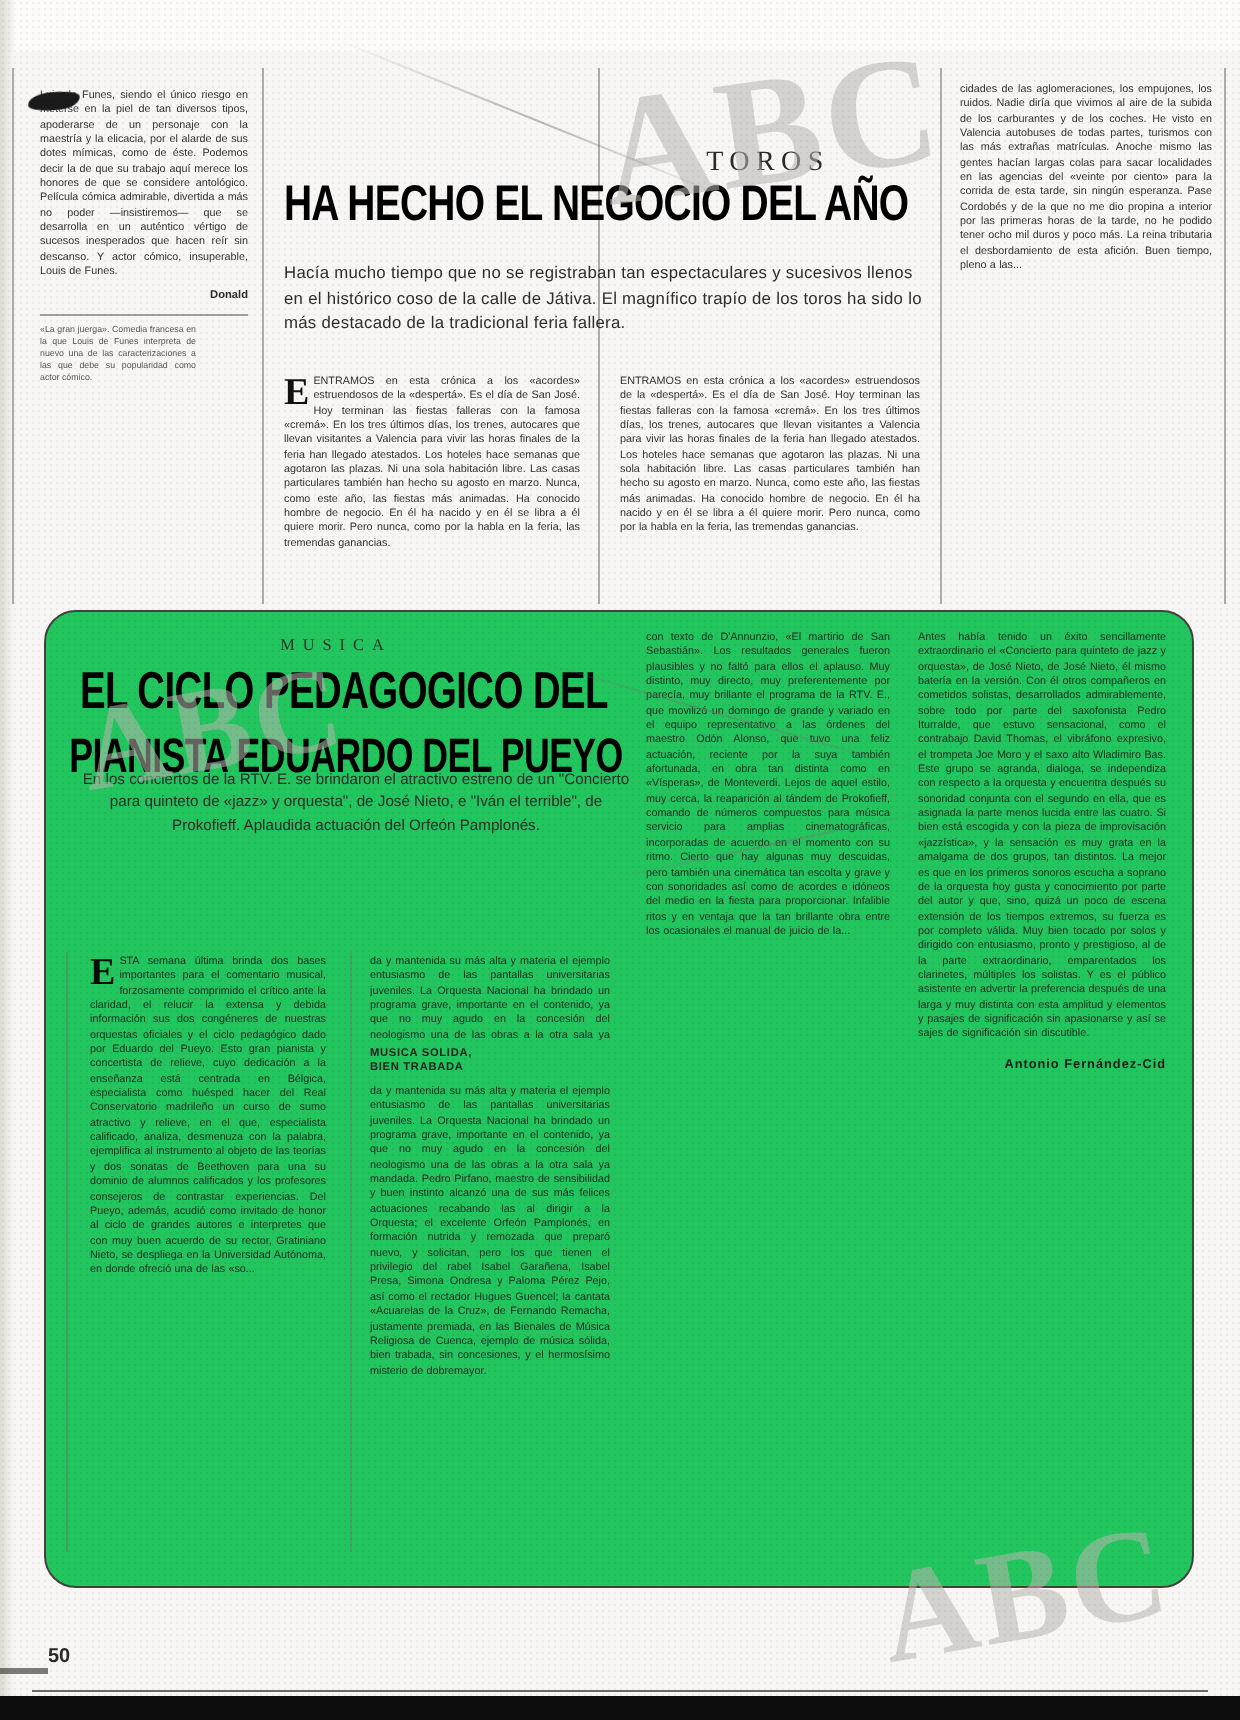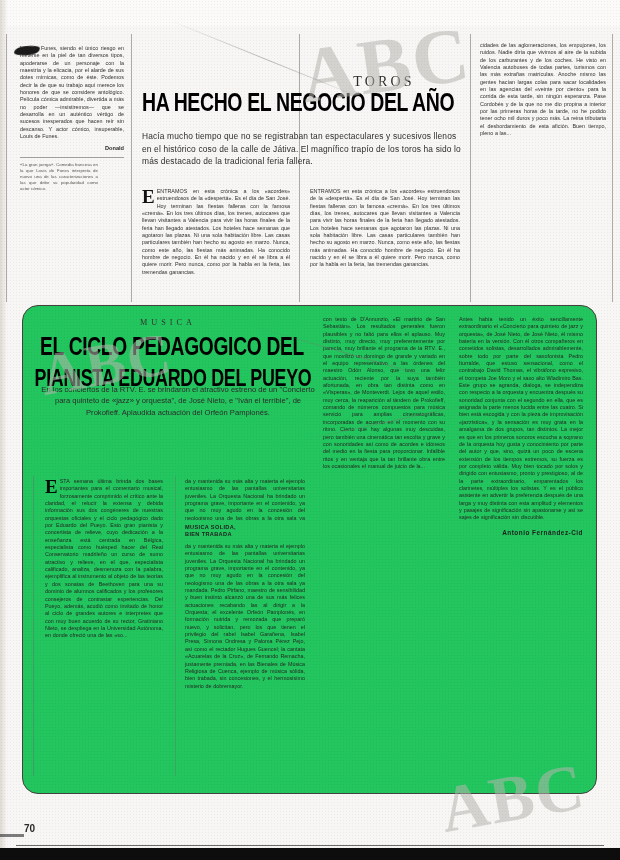--- a/index.html
+++ b/index.html
@@ -219,21 +219,21 @@
     <div class="col" style="left:300px;top:10px;width:122px;">
       <div class="bodytext">con texto de D'Annunzio, «El martirio de San Sebastián». Los resultados generales fueron plausibles y no faltó para ellos el aplauso. Muy distinto, muy directo, muy preferentemente por parecía, muy brillante el programa de la RTV. E., que movilizó un domingo de grande y variado en el equipo representativo a las órdenes del maestro Odón Alonso, que tuvo una feliz actuación, reciente por la suya también afortunada, en obra tan distinta como en «Vísperas», de Monteverdi. Lejos de aquel estilo, muy cerca, la reaparición al tándem de Prokofieff, comando de números compuestos para música servicio para amplias cinematográficas, incorporadas de acuerdo en el momento con su ritmo. Cierto que hay algunas muy descuidas, pero también una cinemática tan escolta y grave y con sonoridades así como de acordes e idóneos del medio en la fiesta para proporcionar. Infalible ritos y en ventaja que la tan brillante obra entre los ocasionales el manual de juicio de la...</div>
     </div>
 
     <div class="col" style="left:436px;top:10px;width:124px;">
       <div class="bodytext">Antes había tenido un éxito sencillamente extraordinario el «Concierto para quinteto de jazz y orquesta», de José Nieto, de José Nieto, él mismo batería en la versión. Con él otros compañeros en cometidos solistas, desarrollados admirablemente, sobre todo por parte del saxofonista Pedro Iturralde, que estuvo sensacional, como el contrabajo David Thomas, el vibráfono expresivo, el trompeta Joe Moro y el saxo alto Wladimiro Bas. Este grupo se agranda, dialoga, se independiza con respecto a la orquesta y encuentra después su sonoridad conjunta con el segundo en ella, que es asignada la parte menos lucida entre las cuatro. Si bien está escogida y con la pieza de improvisación «jazzística», y la sensación es muy grata en la amalgama de dos grupos, tan distintos. La mejor es que en los primeros sonoros escucha a soprano de la orquesta hoy gusta y conocimiento por parte del autor y que, sino, quizá un poco de escena extensión de los tiempos extremos, su fuerza es por completo válida. Muy bien tocado por solos y dirigido con entusiasmo, pronto y prestigioso, al de la parte extraordinario, emparentados los clarinetes, múltiples los solistas. Y es el público asistente en advertir la preferencia después de una larga y muy distinta con esta amplitud y elementos y pasajes de significación sin apasionarse y así se sajes de significación sin discutible.</div>
       <div class="signature" style="margin-top:7px;">Antonio  Fernández-Cid</div>
     </div>
   </div>
 
-  <div class="pagenum">70</div>
+  <div class="pagenum">50</div>
   <div class="footer-bar2"></div>
   <div class="footer-rule"></div>
   <div class="footer-bar"></div>
 
   <div class="wm big" style="left:300px;top:20px;transform:rotate(-8deg);">ABC</div>
   <div class="wm mid" style="left:40px;top:330px;transform:rotate(-10deg);">ABC</div>
   <div class="wm mid" style="left:440px;top:760px;transform:rotate(-10deg);font-size:66px;">ABC</div>
 
   <div class="streak" style="left:170px;top:20px;width:210px;transform:rotate(22deg);"></div>
   <div class="streak" style="left:250px;top:325px;width:230px;transform:rotate(16deg);"></div>

